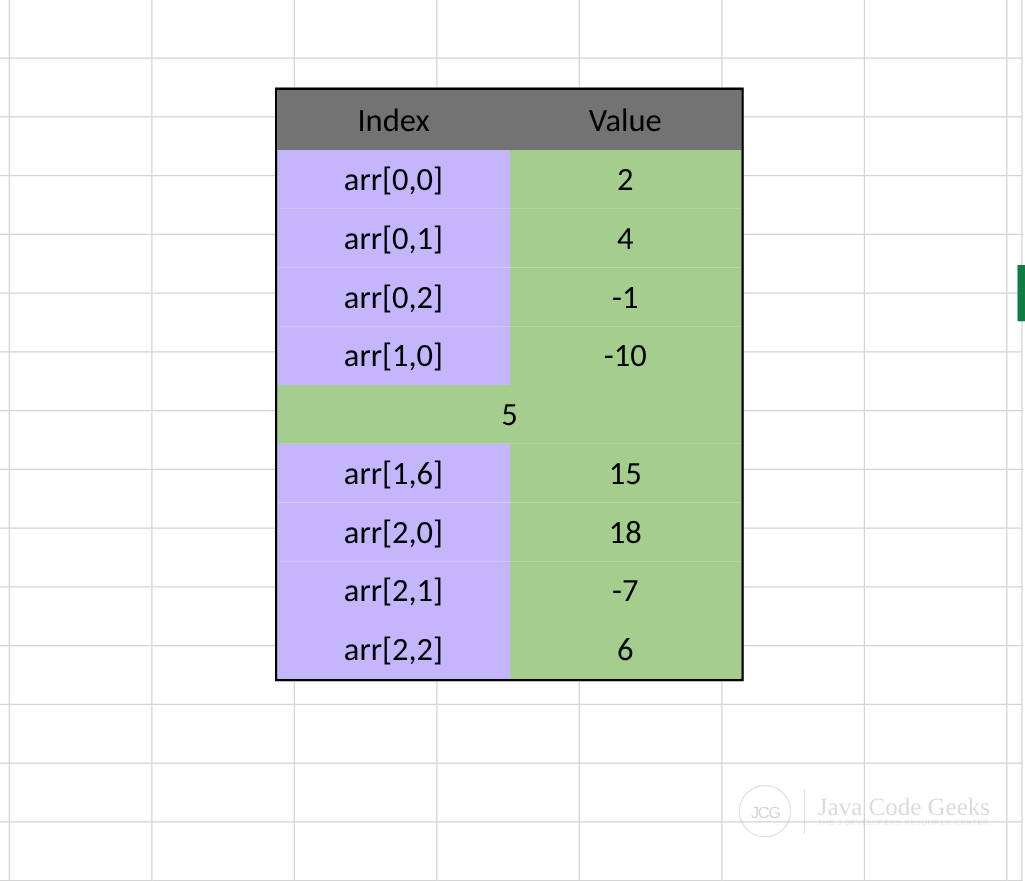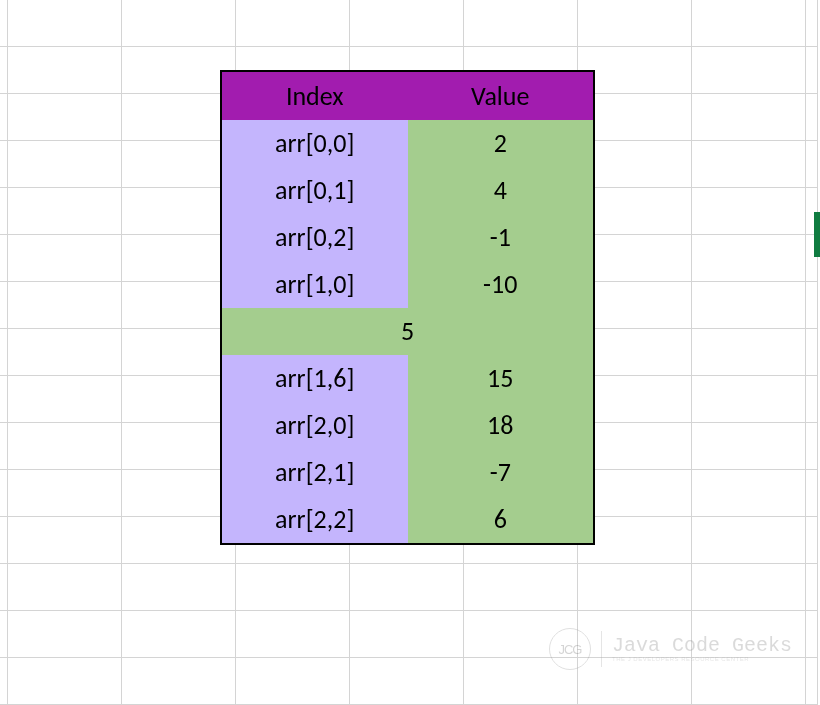--- a/index.html
+++ b/index.html
@@ -32,21 +32,21 @@
     .data-table {
       position: absolute;
       top: 70px;
       left: 220px;
       width: 375px;
       border: 2px solid #000000;
       background: #ffffff;
     }
     .data-table .header-row {
       display: flex;
-      background: #a21caf;
+      background: #737373;
       height: 48px;
     }
     .data-table .header-cell {
       flex: 1;
       color: #000000;
       font-size: 26px;
       text-align: center;
       line-height: 48px;
       font-weight: 400;
     }
@@ -102,21 +102,21 @@
       letter-spacing: -1px;
       font-family: Arial, sans-serif;
     }
     .watermark-divider {
       width: 1px;
       height: 36px;
       background: #aaa;
       margin-right: 10px;
     }
     .watermark-text {
-      font-family: Liberation Mono, monospace;
+      font-family: Liberation Serif, serif;
       font-size: 20px;
       color: #888;
       line-height: 1;
     }
     .watermark-sub {
       font-size: 6px;
       color: #aaa;
       letter-spacing: 0.5px;
       text-transform: uppercase;
       font-family: Arial, sans-serif;

